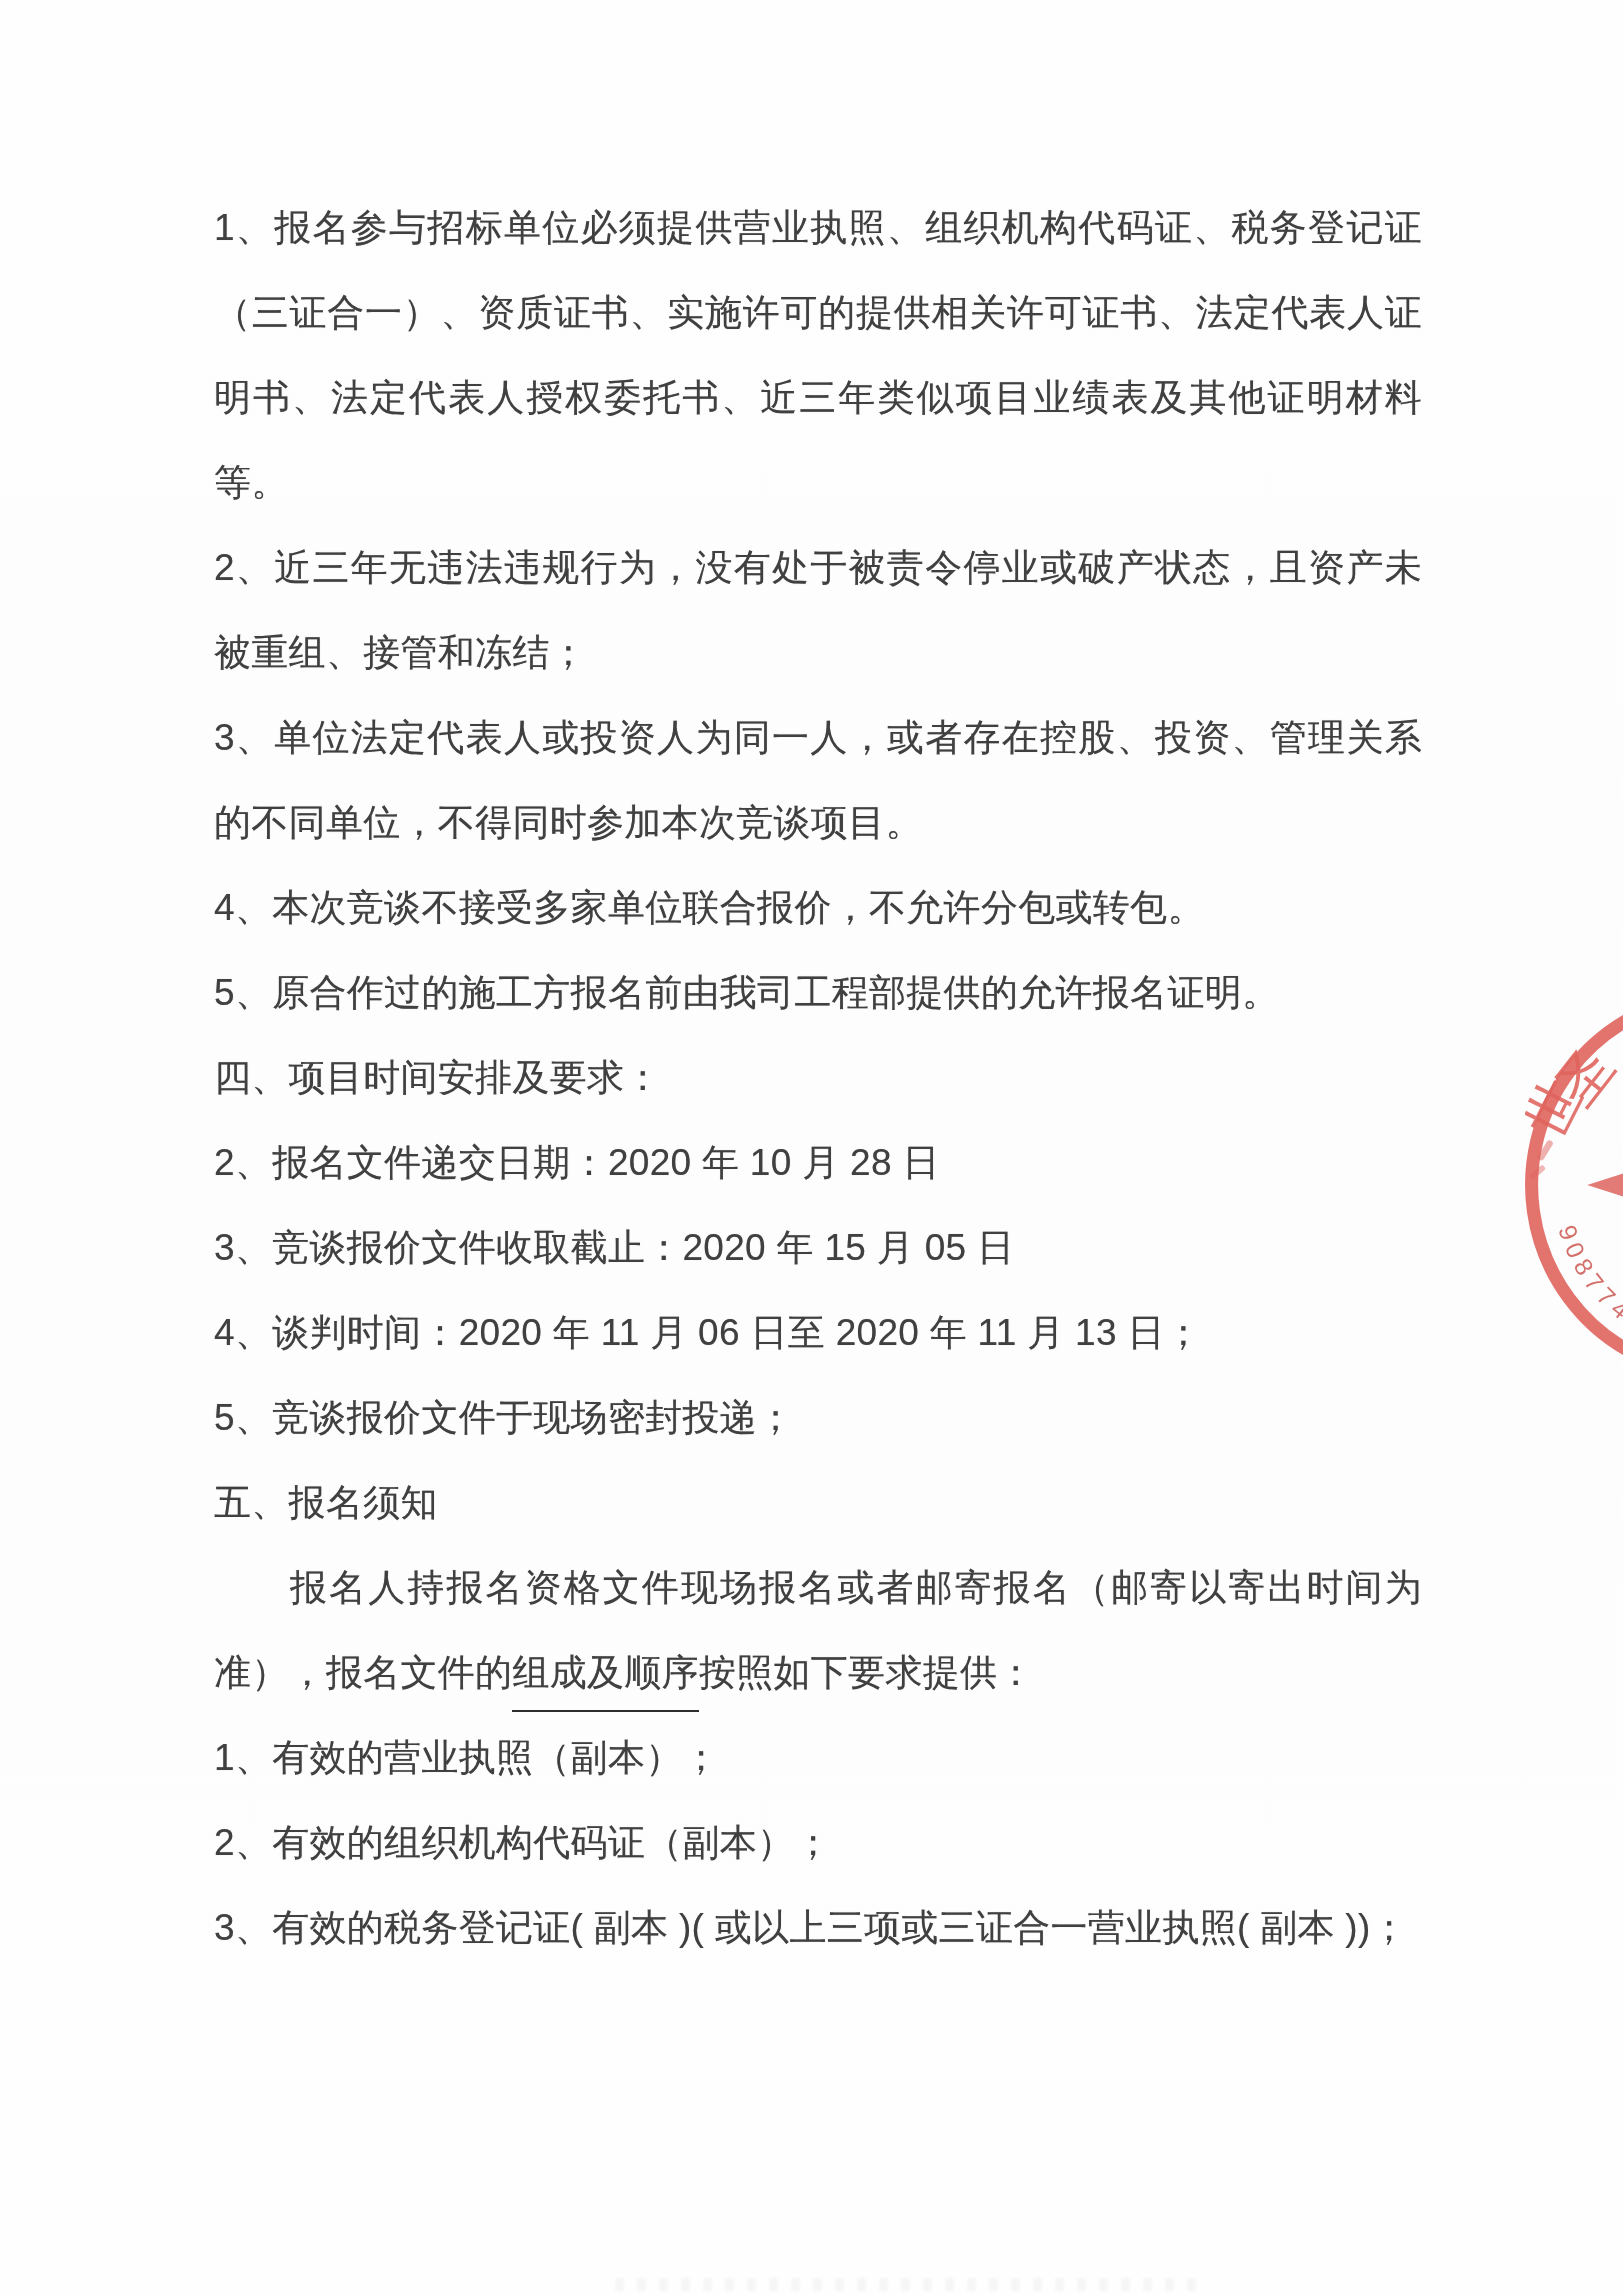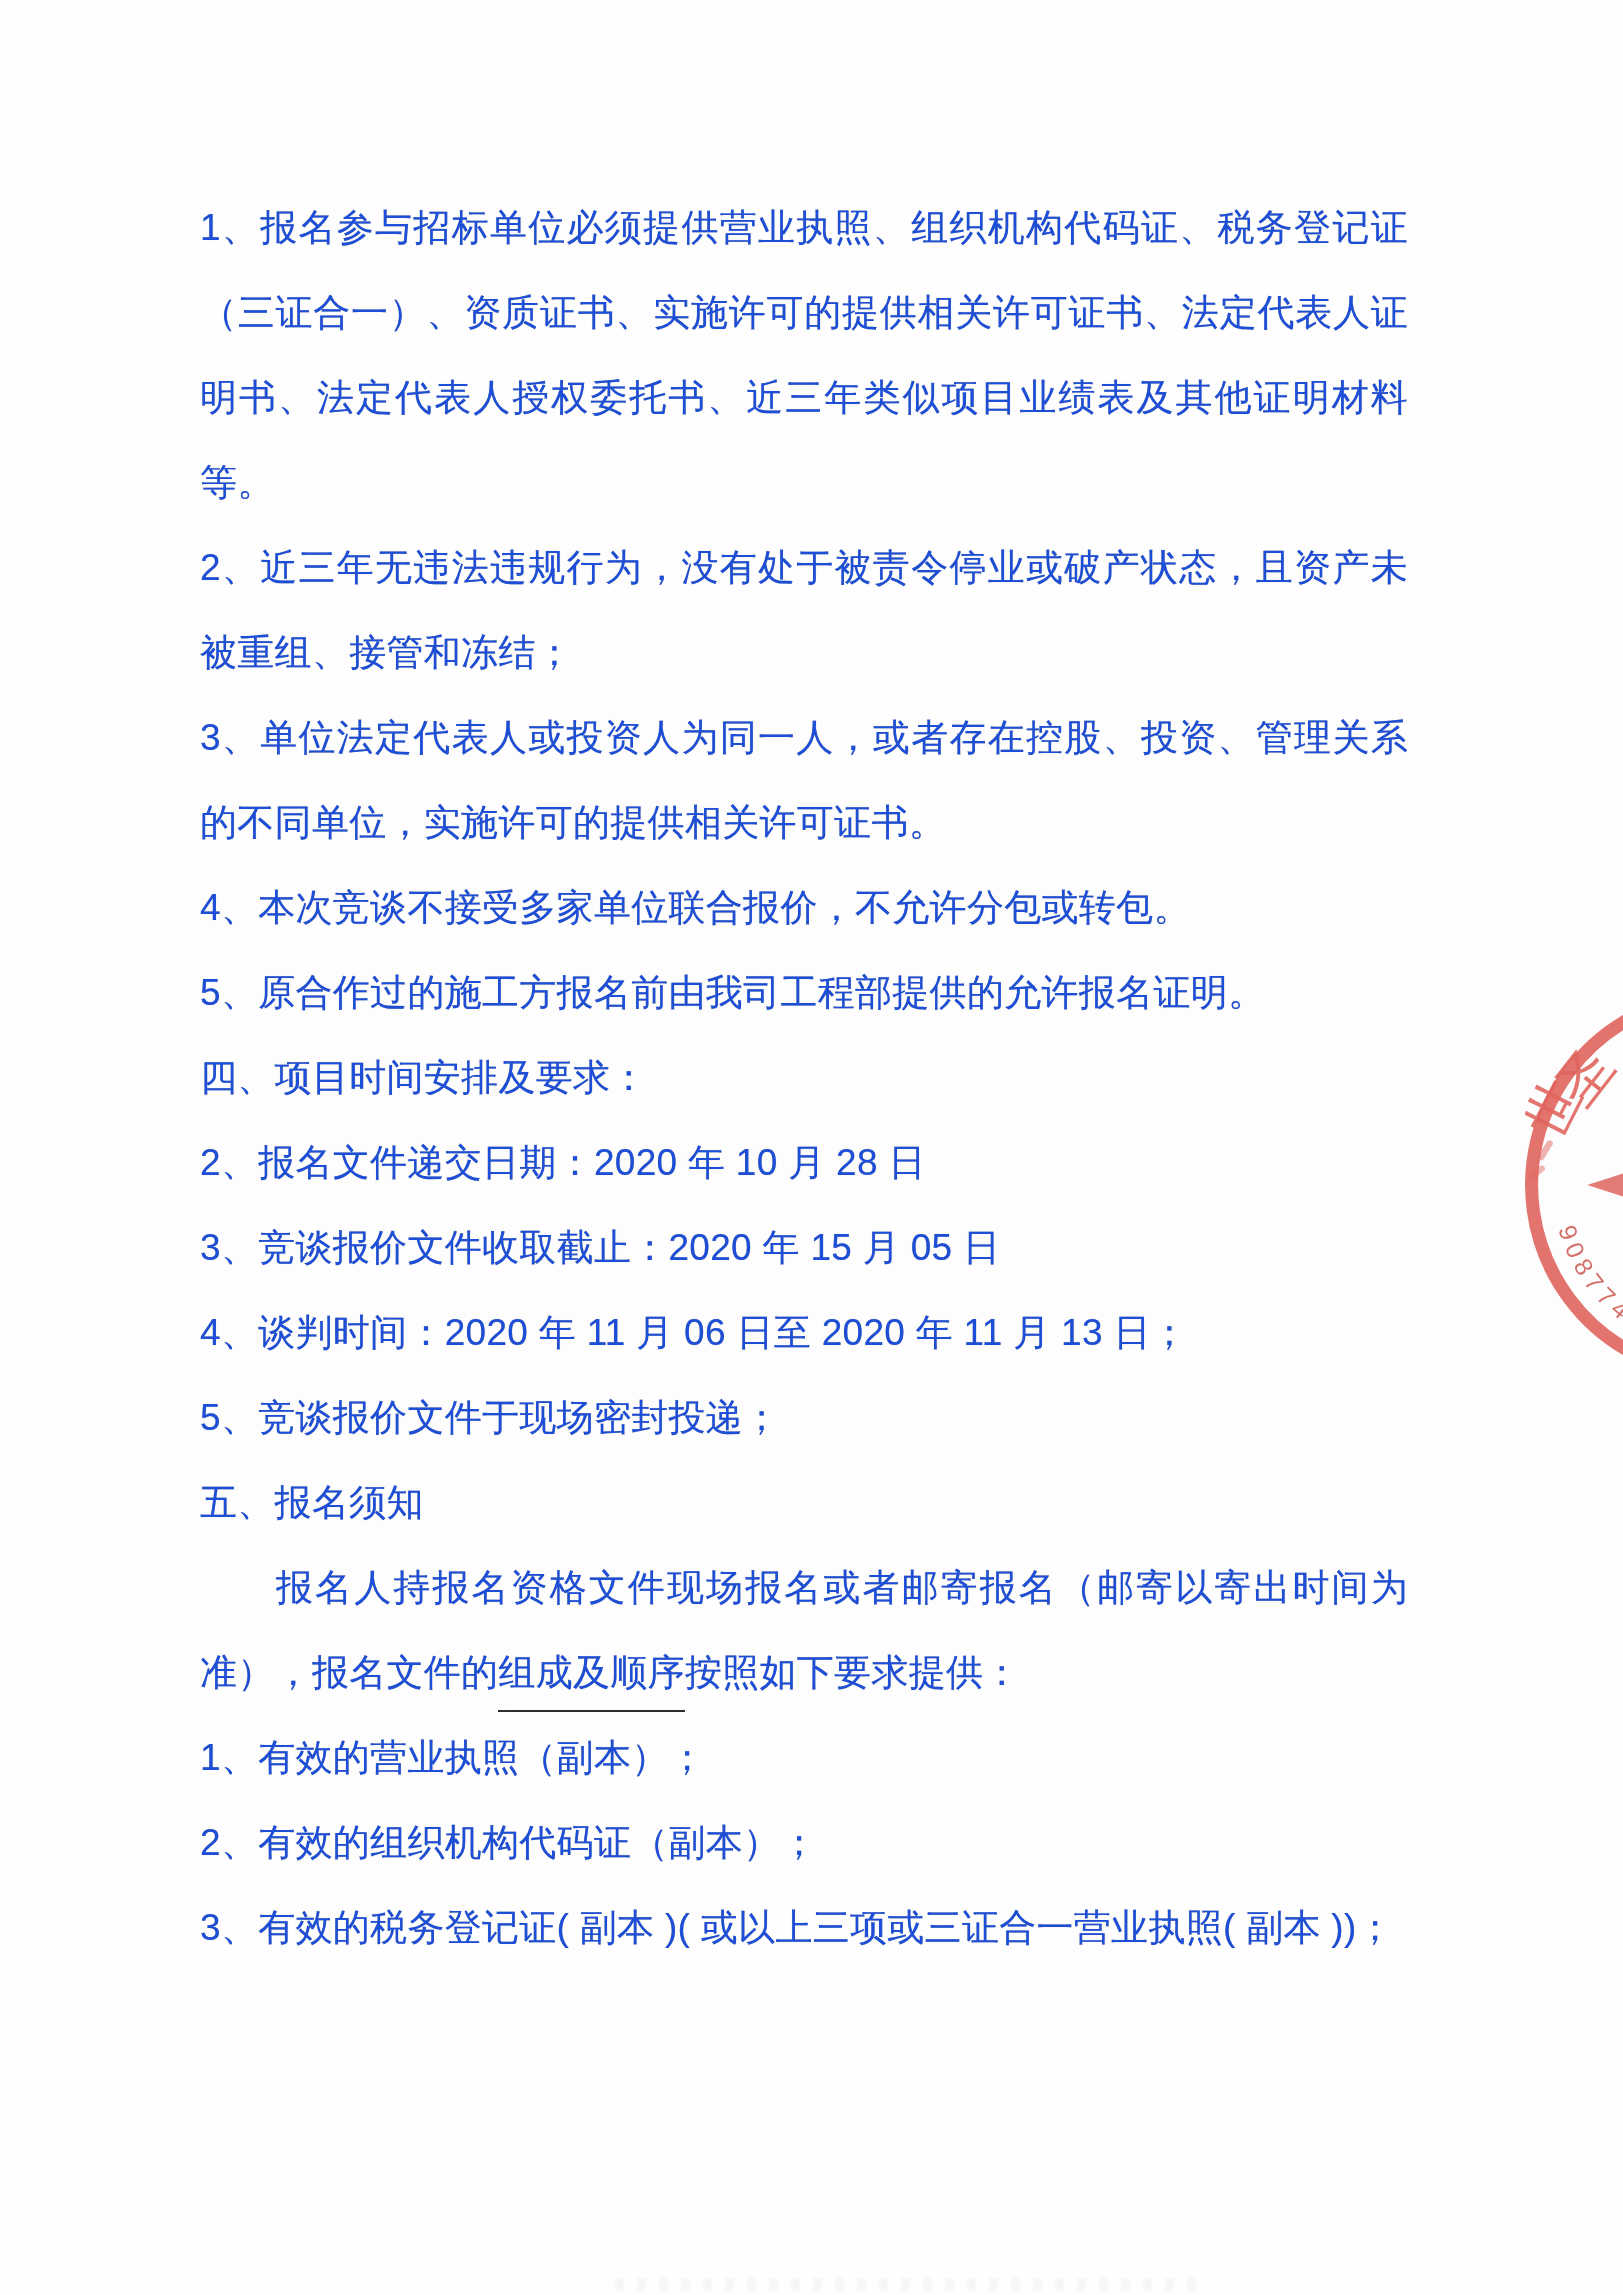--- a/index.html
+++ b/index.html
@@ -10,22 +10,22 @@
     overflow:hidden;
     font-family:"Liberation Sans","DejaVu Sans",sans-serif;
   }
   
   .page{
     position:absolute;inset:0;
     background:linear-gradient(180deg,#fefefe 0%,#fdfdfd 50%,#fefefe 100%);
   }
   .textblock{
     position:absolute;
-    left:200px;top:185px;width:1208px;
-    color:#1d4ed8;
+    left:214px;top:185px;width:1208px;
+    color:#404040;
     font-size:37px;
     letter-spacing:0.3px;
     text-shadow:0 0 0.7px rgba(45,45,45,.45);
   }
   .line{
     height:85px;
     line-height:85px;
     white-space:nowrap;
     overflow:visible;
   }
@@ -65,21 +65,21 @@
 <div class="page"></div>
 
 <div class="textblock">
   <div class="line fill">1、报名参与招标单位必须提供营业执照、组织机构代码证、税务登记证</div>
   <div class="line fill">（三证合一）、资质证书、实施许可的提供相关许可证书、法定代表人证</div>
   <div class="line fill">明书、法定代表人授权委托书、近三年类似项目业绩表及其他证明材料</div>
   <div class="line">等。</div>
   <div class="line fill">2、近三年无违法违规行为，没有处于被责令停业或破产状态，且资产未</div>
   <div class="line">被重组、接管和冻结；</div>
   <div class="line fill">3、单位法定代表人或投资人为同一人，或者存在控股、投资、管理关系</div>
-  <div class="line">的不同单位，实施许可的提供相关许可证书。</div>
+  <div class="line">的不同单位，不得同时参加本次竞谈项目。</div>
   <div class="line">4、本次竞谈不接受多家单位联合报价，不允许分包或转包。</div>
   <div class="line">5、原合作过的施工方报名前由我司工程部提供的允许报名证明。</div>
   <div class="line bold">四、项目时间安排及要求：</div>
   <div class="line">2、报名文件递交日期：2020 年 10 月 28 日</div>
   <div class="line">3、竞谈报价文件收取截止：2020 年 15 月 05 日</div>
   <div class="line">4、谈判时间：2020 年 11 月 06 日至 2020 年 11 月 13 日；</div>
   <div class="line">5、竞谈报价文件于现场密封投递；</div>
   <div class="line bold">五、报名须知</div>
   <div class="line fill indent">报名人持报名资格文件现场报名或者邮寄报名（邮寄以寄出时间为</div>
   <div class="line"><span>准），报名文件的</span><span class="u">组成及顺序</span><span>按照如下要求提供：</span></div>

